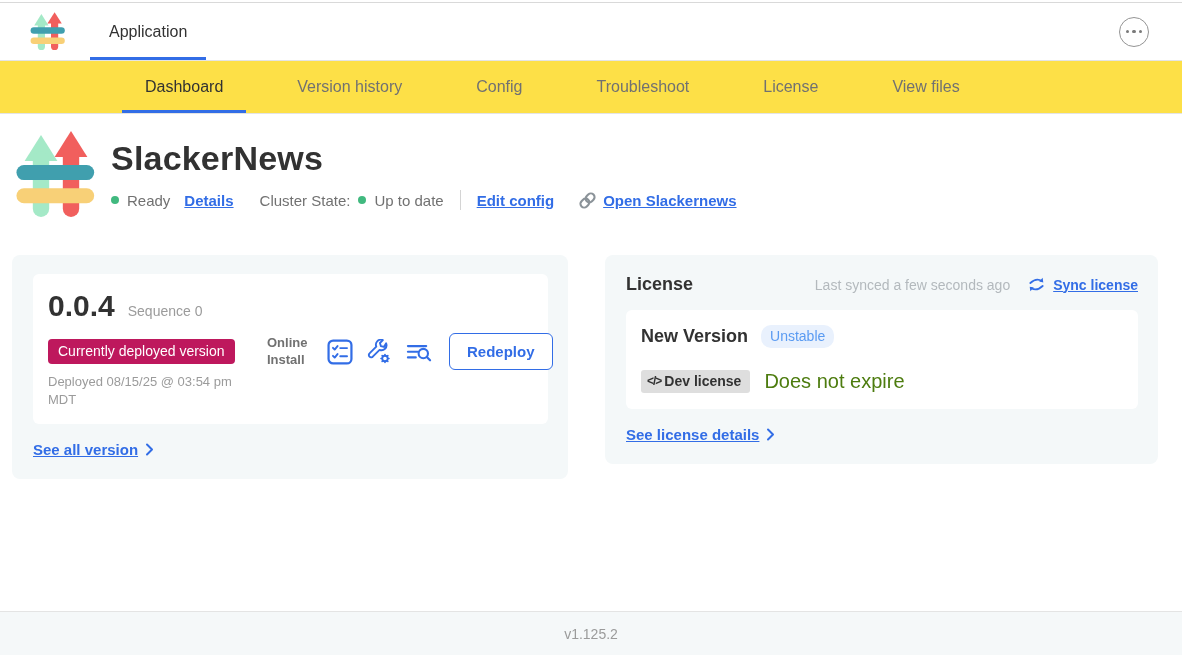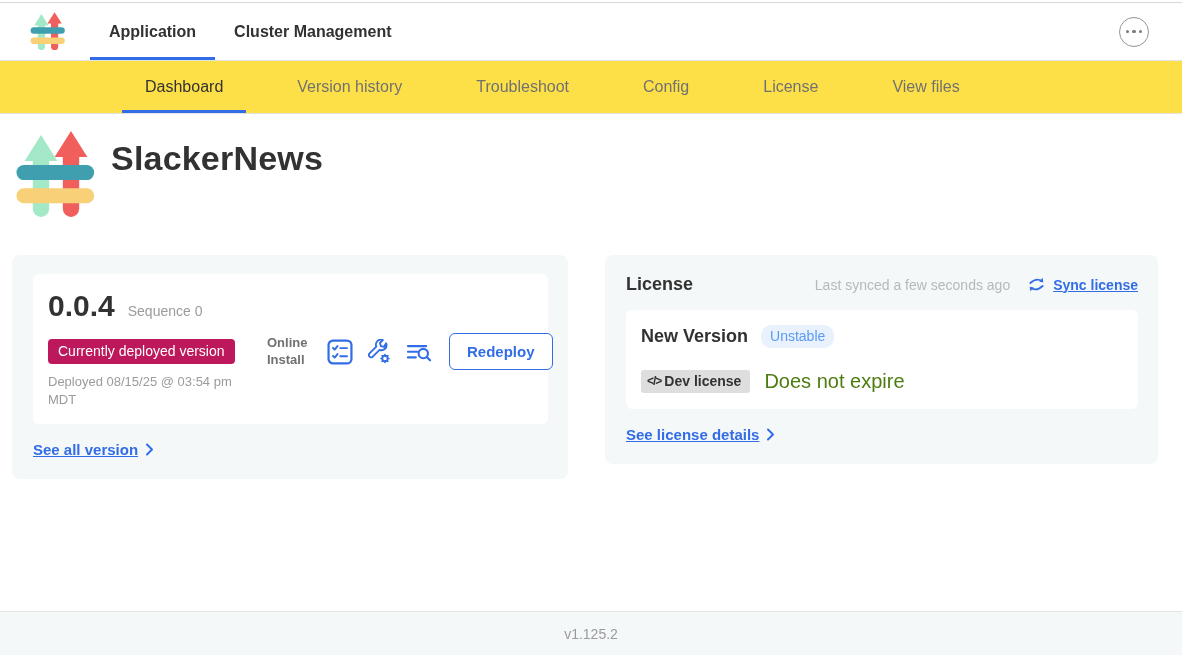--- a/index.html
+++ b/index.html
@@ -16,21 +16,21 @@
   
   .top-rule { height: 3px; background: #fff; border-bottom: 1px solid #d9d9d9; }
   .topbar {
     height: 58px; background: #fff; border-bottom: 1px solid #e4e4e4;
     display: flex; align-items: stretch; padding-left: 30px;
   }
   .topbar .logo-wrap { display: flex; align-items: center; margin-right: 24px; }
   .top-tabs { display: flex; }
   .top-tab {
     display: flex; align-items: center; padding: 0 19px; font-size: 16px;
-    color: #323232; position: relative; cursor: pointer; font-weight: 700;
+    color: #323232; position: relative; cursor: pointer; font-weight: 400;
   }
   .top-tab.active::after {
     content: ""; position: absolute; left: 0; right: 0; bottom: 0; height: 3px; background: #326de6;
   }
   .ellipsis-btn {
     margin-left: auto; align-self: center; margin-right: 33px;
     width: 30px; height: 30px; border-radius: 50%; border: 1px solid #949494;
     background: #fff; display: flex; align-items: center; justify-content: center;
     gap: 3px; cursor: pointer;
   }
@@ -143,60 +143,76 @@
 <div class="topbar">
   <span class="logo-wrap">
     <svg width="36" height="40" viewBox="0 0 60 66">
         <use href="#sn-logo"></use>
       </svg>
   </span>
   <div class="top-tabs">
     <div class="top-tab active">
       <span>Application</span>
     </div>
-    <div class="top-tab">
-      <span>Cluster Management</span>
-    </div>
   </div>
   <button class="ellipsis-btn" aria-label="menu">
     <i></i>
       <i></i>
       <i></i>
   </button>
 </div>
 
 <div class="subnav">
   <div class="sub-tab active">
       <span>Dashboard</span>
     </div>
   <div class="sub-tab">
       <span>Version history</span>
     </div>
   <div class="sub-tab">
+      <span>Config</span>
+    </div>
+  <div class="sub-tab">
       <span>Troubleshoot</span>
-    </div>
-  <div class="sub-tab">
-      <span>Config</span>
     </div>
   <div class="sub-tab">
       <span>License</span>
     </div>
   <div class="sub-tab">
       <span>View files</span>
     </div>
 </div>
 
 <div class="app-header">
   <span class="biglogo">
     <svg width="82" height="90" viewBox="0 0 60 66">
         <use href="#sn-logo"></use>
       </svg>
   </span>
   <div>
     <div class="app-title">SlackerNews</div>
+    <div class="status-row">
+      <span class="dot"></span>
+      <span style="margin-right:14px;">Ready</span>
+      <a class="blue-link details">Details</a>
+      <span class="cluster-label">Cluster State:</span>
+      <span class="dot"></span>
+      <span>Up to date</span>
+      <span class="vdiv"></span>
+      <a class="blue-link">Edit config</a>
+      <span class="open-app">
+        <svg width="19" height="19" viewBox="0 0 18 18">
+          <g transform="rotate(-45 9 9)" fill="none" stroke="#8b9399" stroke-width="2">
+            <rect x="1" y="5.5" width="9" height="7" rx="3.5"></rect>
+            <rect x="8" y="5.5" width="9" height="7" rx="3.5"></rect>
+          </g>
+        </svg>
+        <a class="blue-link">Open Slackernews</a>
+      </span>
+    </div>
   </div>
 </div>
 
 <div class="cards">
 
   <div class="card version">
     <div class="inner">
       <div class="ver-row1">
         <span class="ver-num">0.0.4</span>
         <span class="ver-seq">Sequence 0</span>

